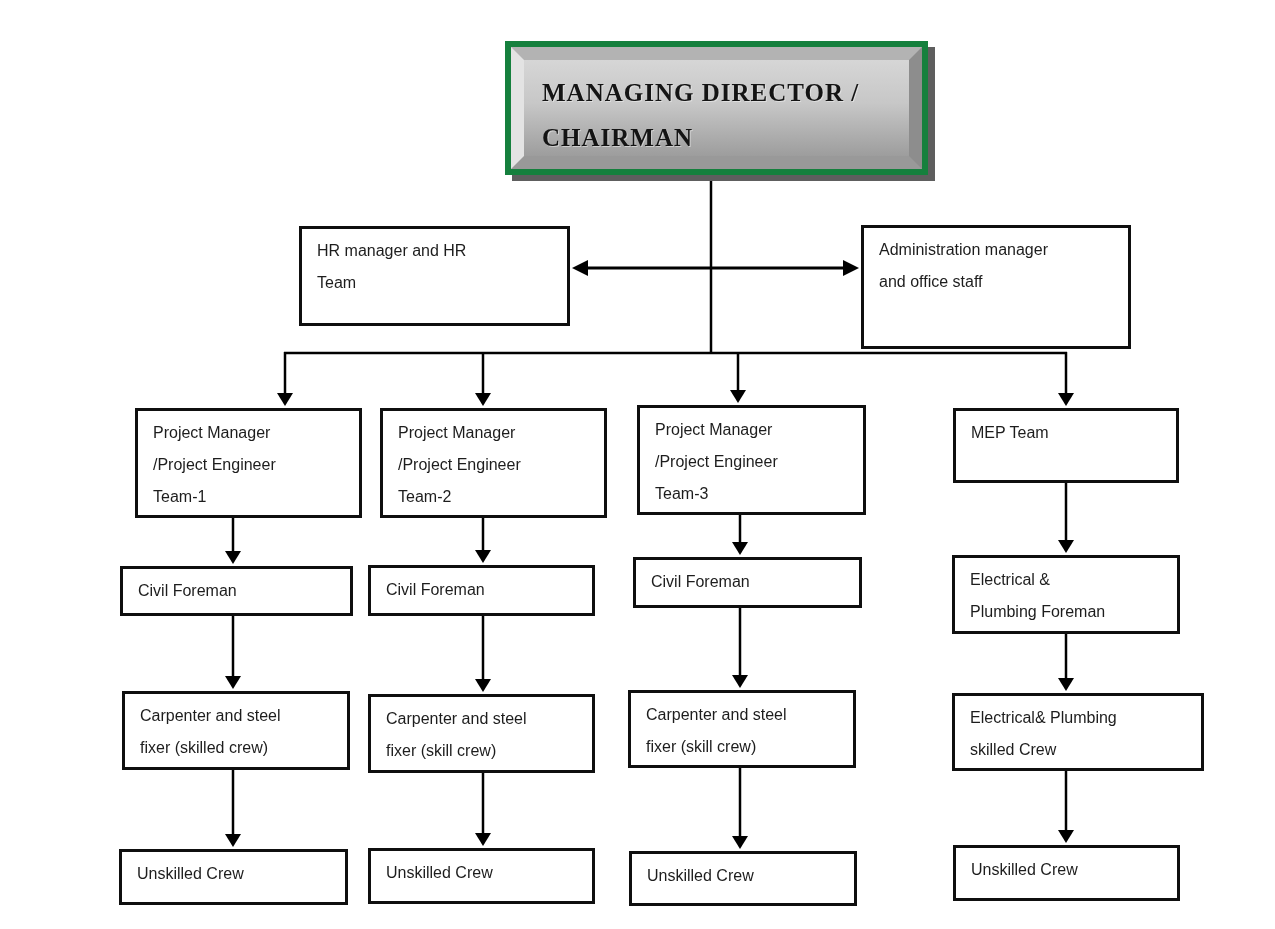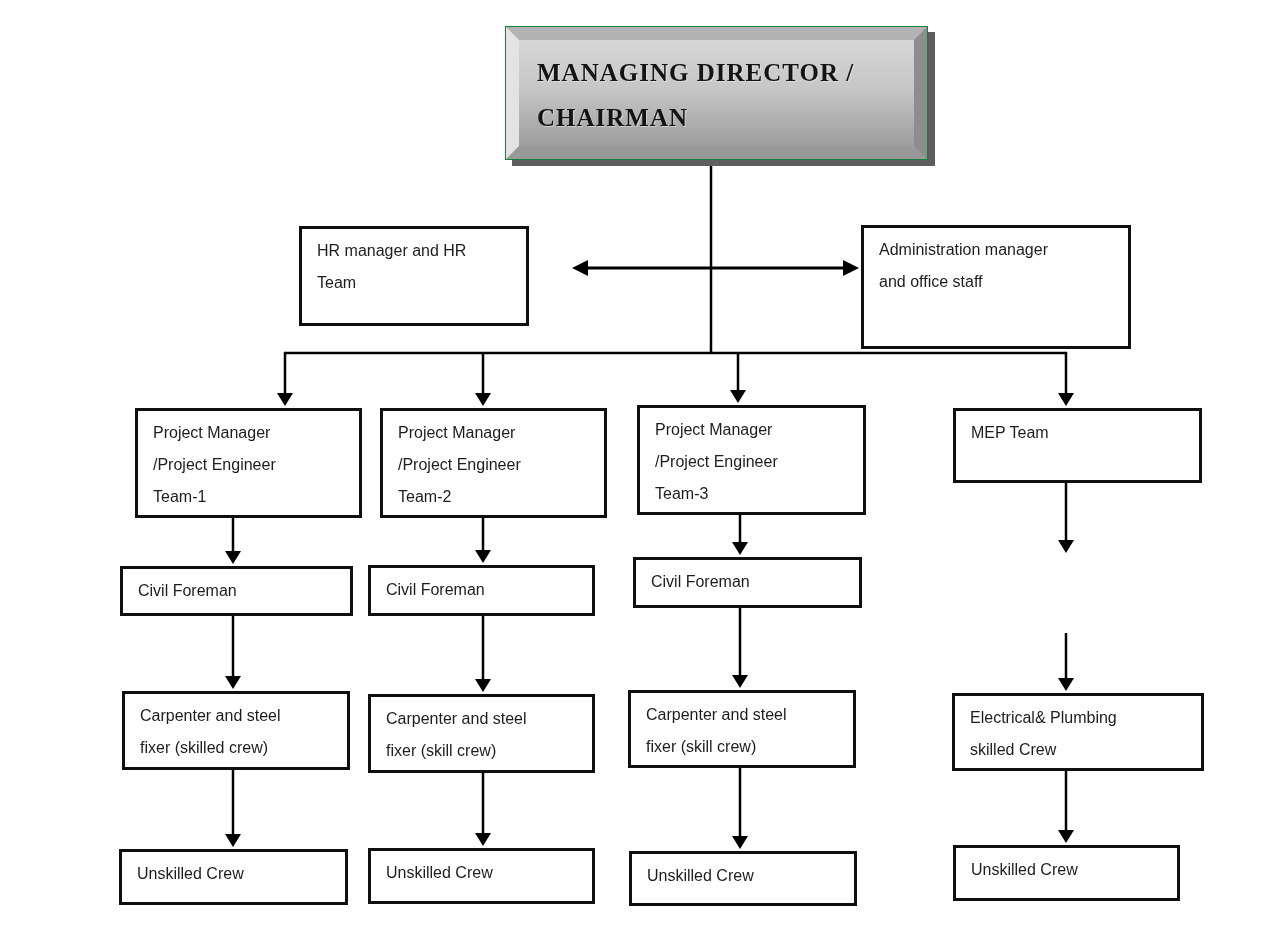--- a/index.html
+++ b/index.html
@@ -16,48 +16,48 @@
     box-sizing:border-box;
     background:#ffffff;
     border:3px solid #0f0f0f;
     color:#1d1d1d;
     font:400 16px/32px "Liberation Sans",sans-serif;
     padding:6px 15px;
     white-space:pre-line;
   }
   
   .root{
-    position:absolute;left:505px;top:26px;width:423px;height:134px;
+    position:absolute;left:505px;top:41px;width:423px;height:134px;
     box-sizing:border-box;
-    border:1px solid #15803d;
+    border:6px solid #15803d;
     background:#9c9c9c;
     box-shadow:7px 6px 0 #5e5e5e;
   }
   .root-bevel{
     box-sizing:border-box;width:100%;height:100%;
     border:13px solid;
     border-color:#b3b3b3 #8d8d8d #999999 #e3e3e3;
   }
   .root-inner{
     box-sizing:border-box;width:100%;height:100%;
     background:linear-gradient(to bottom,#d6d6d6 0%,#c7c7c7 45%,#9d9d9d 100%);
     padding:10px 18px;
     font:700 25px/45px "Liberation Serif",serif;
     letter-spacing:1px;
     color:#141414;
     white-space:pre-line;
     text-shadow:1px 1px 0 rgba(246,246,246,0.5);
   }
   
-  .b-hr   {left:299px;top:226px;width:230px;height:100px}
+  .b-hr   {left:299px;top:226px;width:271px;height:100px}
   .b-admin{left:861px;top:225px;width:270px;height:124px}
   .b-m1{left:135px;top:408px;width:227px;height:110px}
   .b-m2{left:380px;top:408px;width:227px;height:110px}
   .b-m3{left:637px;top:405px;width:229px;height:110px}
-  .b-m4{left:953px;top:408px;width:249px;height:75px}
+  .b-m4{left:953px;top:408px;width:226px;height:75px}
   .b-f1{left:120px;top:566px;width:233px;height:50px}
   .b-f2{left:368px;top:565px;width:227px;height:51px}
   .b-f3{left:633px;top:557px;width:229px;height:51px}
   .b-f4{left:952px;top:555px;width:228px;height:79px}
   .b-s1{left:122px;top:691px;width:228px;height:79px}
   .b-s2{left:368px;top:694px;width:227px;height:79px}
   .b-s3{left:628px;top:690px;width:228px;height:78px}
   .b-s4{left:952px;top:693px;width:252px;height:78px}
   .b-u1{left:119px;top:849px;width:229px;height:56px}
   .b-u2{left:368px;top:848px;width:227px;height:56px}
@@ -179,20 +179,22 @@
 /Project Engineer
 Team-2</div>
   <div class="box b-m3">Project Manager
 /Project Engineer
 Team-3</div>
   <div class="box b-m4">MEP Team</div>
 
   <div class="box b-f1">Civil Foreman</div>
   <div class="box b-f2">Civil Foreman</div>
   <div class="box b-f3">Civil Foreman</div>
+  <div class="box b-f4">Electrical &amp;
+Plumbing Foreman</div>
 
   <div class="box b-s1">Carpenter and steel
 fixer (skilled crew)</div>
   <div class="box b-s2">Carpenter and steel
 fixer (skill crew)</div>
   <div class="box b-s3">Carpenter and steel
 fixer (skill crew)</div>
   <div class="box b-s4">Electrical&amp; Plumbing
 skilled Crew</div>
 

